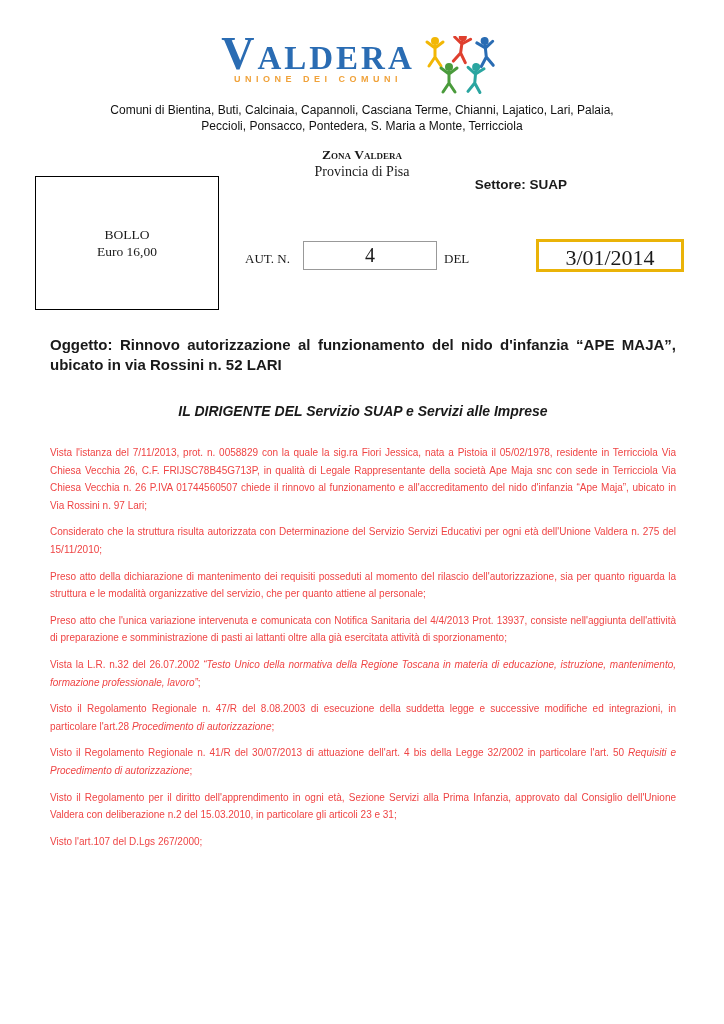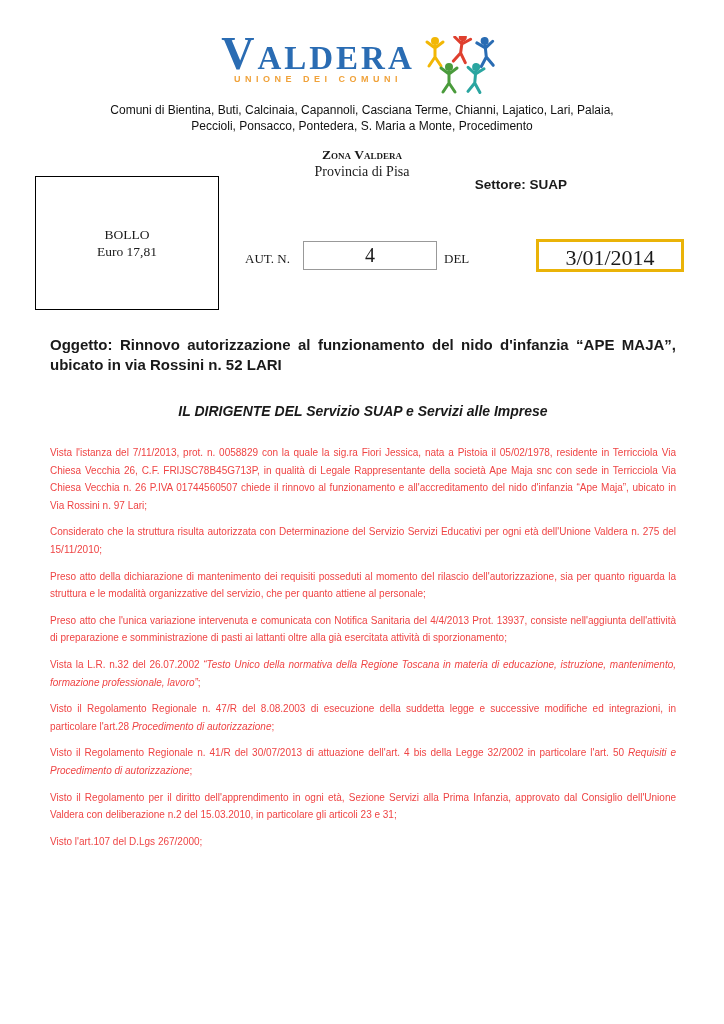--- a/index.html
+++ b/index.html
@@ -110,32 +110,32 @@
           <g transform="translate(56,44) rotate(5)" stroke="#2aa5a0">
             <circle cx="0" cy="-13" r="4" fill="#2aa5a0" stroke="none"></circle>
             <path d="M0,-8 L0,3 M0,-6 L-8,-12 M0,-6 L8,-12 M0,3 L-6,12 M0,3 L6,12" stroke-width="3"></path>
           </g>
         </g>
       </svg>
     </div>
 
     <div class="comuni">
       <div>Comuni di Bientina, Buti, Calcinaia, Capannoli, Casciana Terme, Chianni, Lajatico, Lari, Palaia,</div>
-      <div>Peccioli, Ponsacco, Pontedera, S. Maria a Monte, Procedimento</div>
+      <div>Peccioli, Ponsacco, Pontedera, S. Maria a Monte, Terricciola</div>
     </div>
 
     <div class="zona">Zona Valdera</div>
     <div class="provincia">Provincia di Pisa</div>
   </div>
 
   <div class="settore">Settore: SUAP</div>
 
   <div class="bollo-box">
     <div>BOLLO</div>
-    <div>Euro 17,81</div>
+    <div>Euro 16,00</div>
   </div>
 
   <div class="aut-label">AUT. N.</div>
   <div class="aut-number-box">
     <span>4</span>
   </div>
   <div class="del-label">DEL</div>
   <div class="aut-date-box">
     <span>3/01/2014</span>
   </div>

